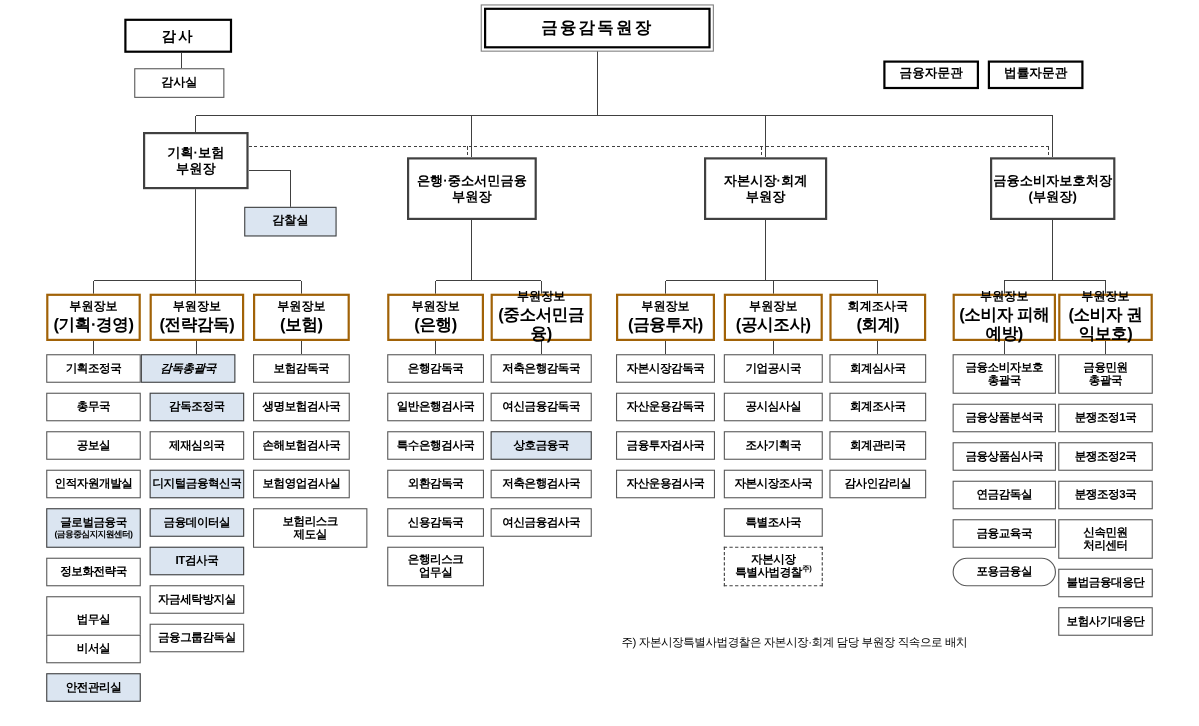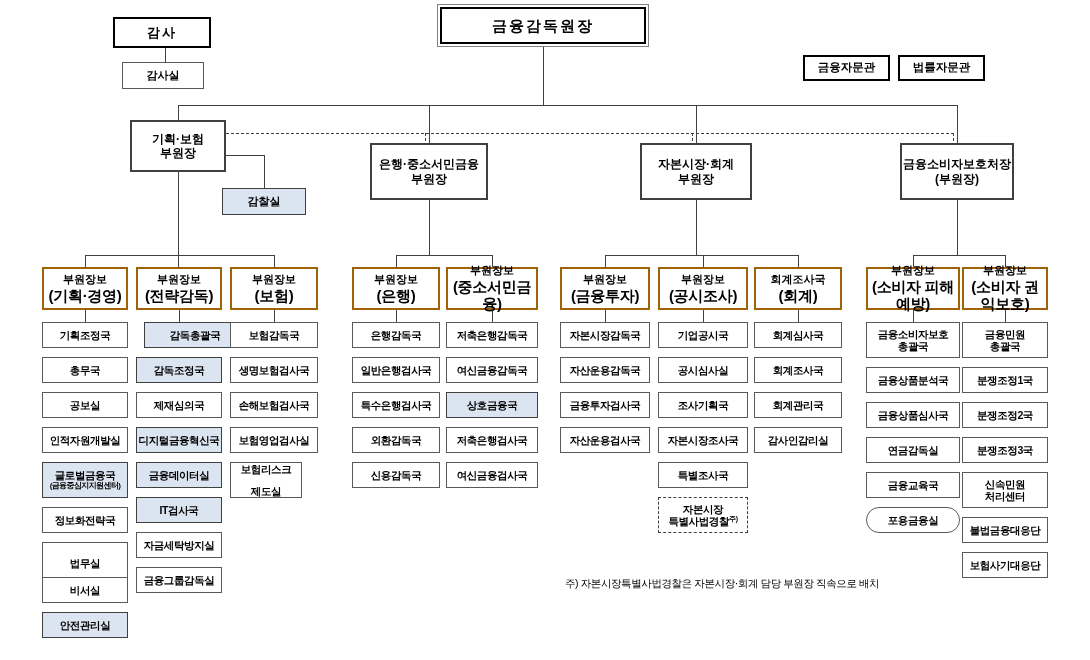--- a/index.html
+++ b/index.html
@@ -166,21 +166,21 @@
     <div class="box dept-box" style="left: 42px; top: 577px; width: 86px; height: 26px;">
       <span>비서실</span>
     </div>
     <div class="box dept-box shaded" style="left: 42px; top: 612px; width: 86px; height: 26px;">
       <span>안전관리실</span>
     </div>
     <div class="box head-box" style="left: 136px; top: 267px; width: 86px; height: 43px;">
       <span>부원장보</span>
       <span class="head-sub">(전략감독)</span>
     </div>
-    <div class="box dept-box shaded" style="left: 144px; top: 322px; width: 102px; height: 26px;">
+    <div class="box dept-box shaded" style="left: 128px; top: 322px; width: 86px; height: 26px; font-style: italic;">
       <span>감독총괄국</span>
     </div>
     <div class="box dept-box shaded" style="left: 136px; top: 357px; width: 86px; height: 26px;">
       <span>감독조정국</span>
     </div>
     <div class="box dept-box" style="left: 136px; top: 392px; width: 86px; height: 26px;">
       <span>제재심의국</span>
     </div>
     <div class="box dept-box shaded" style="left: 136px; top: 427px; width: 86px; height: 26px;">
       <span>디지털금융혁신국</span>
@@ -206,21 +206,21 @@
     </div>
     <div class="box dept-box" style="left: 230px; top: 357px; width: 88px; height: 26px;">
       <span>생명보험검사국</span>
     </div>
     <div class="box dept-box" style="left: 230px; top: 392px; width: 88px; height: 26px;">
       <span>손해보험검사국</span>
     </div>
     <div class="box dept-box" style="left: 230px; top: 427px; width: 88px; height: 26px;">
       <span>보험영업검사실</span>
     </div>
-    <div class="box dept-box" style="left: 230px; top: 462px; width: 72px; height: 36px; justify-content: space-between;">
+    <div class="box dept-box" style="left: 230px; top: 462px; width: 104px; height: 36px;">
       <span>보험리스크</span>
       <span>제도실</span>
     </div>
     <div class="box head-box" style="left: 352px; top: 267px; width: 88px; height: 43px;">
       <span>부원장보</span>
       <span class="head-sub">(은행)</span>
     </div>
     <div class="box dept-box" style="left: 352px; top: 322px; width: 88px; height: 26px;">
       <span>은행감독국</span>
     </div>
@@ -228,20 +228,24 @@
       <span>일반은행검사국</span>
     </div>
     <div class="box dept-box" style="left: 352px; top: 392px; width: 88px; height: 26px;">
       <span>특수은행검사국</span>
     </div>
     <div class="box dept-box" style="left: 352px; top: 427px; width: 88px; height: 26px;">
       <span>외환감독국</span>
     </div>
     <div class="box dept-box" style="left: 352px; top: 462px; width: 88px; height: 26px;">
       <span>신용감독국</span>
+    </div>
+    <div class="box dept-box" style="left: 352px; top: 497px; width: 88px; height: 36px;">
+      <span>은행리스크</span>
+      <span>업무실</span>
     </div>
     <div class="box head-box" style="left: 446px; top: 267px; width: 92px; height: 43px;">
       <span>부원장보</span>
       <span class="head-sub">(중소서민금융)</span>
     </div>
     <div class="box dept-box" style="left: 446px; top: 322px; width: 92px; height: 26px;">
       <span>저축은행감독국</span>
     </div>
     <div class="box dept-box" style="left: 446px; top: 357px; width: 92px; height: 26px;">
       <span>여신금융감독국</span>

